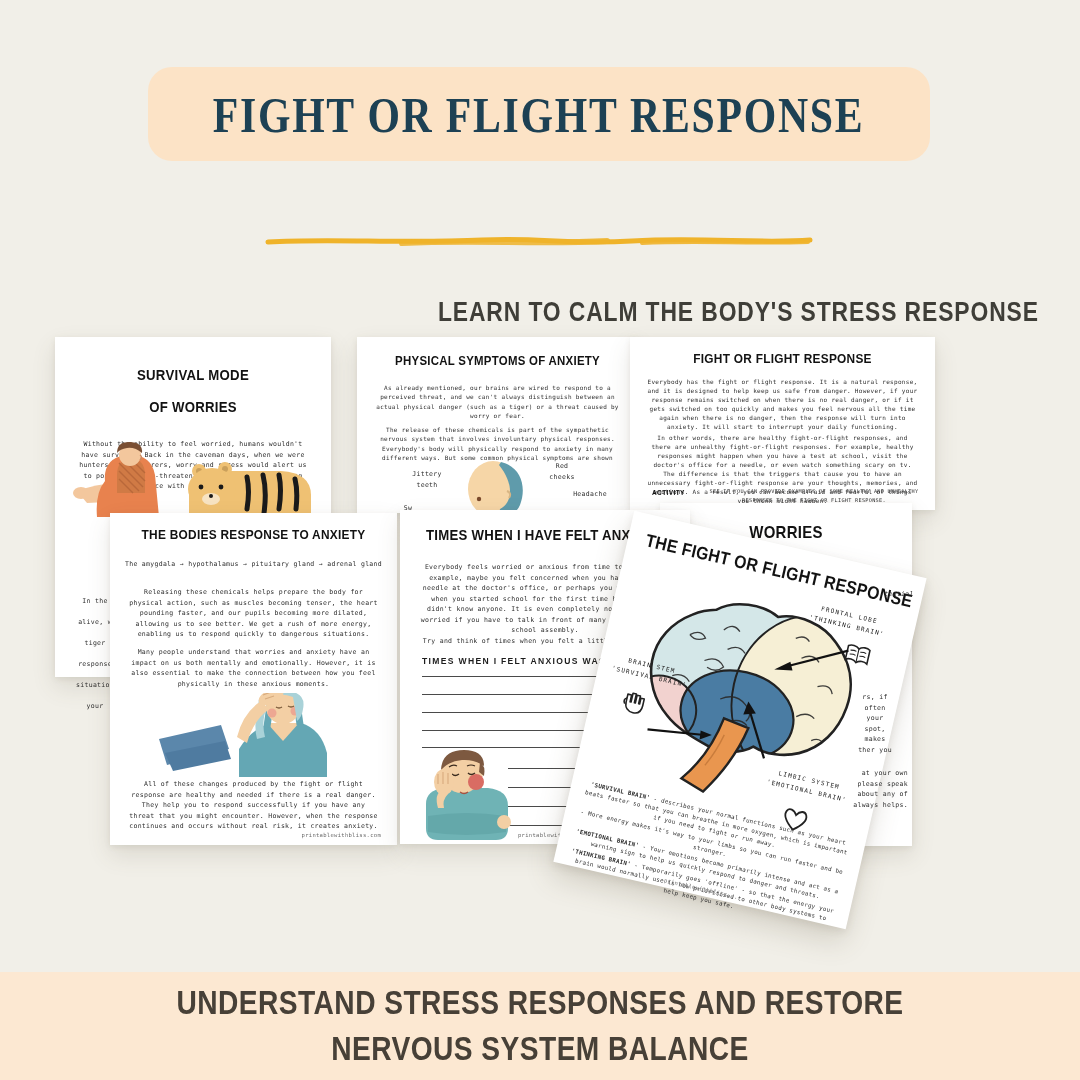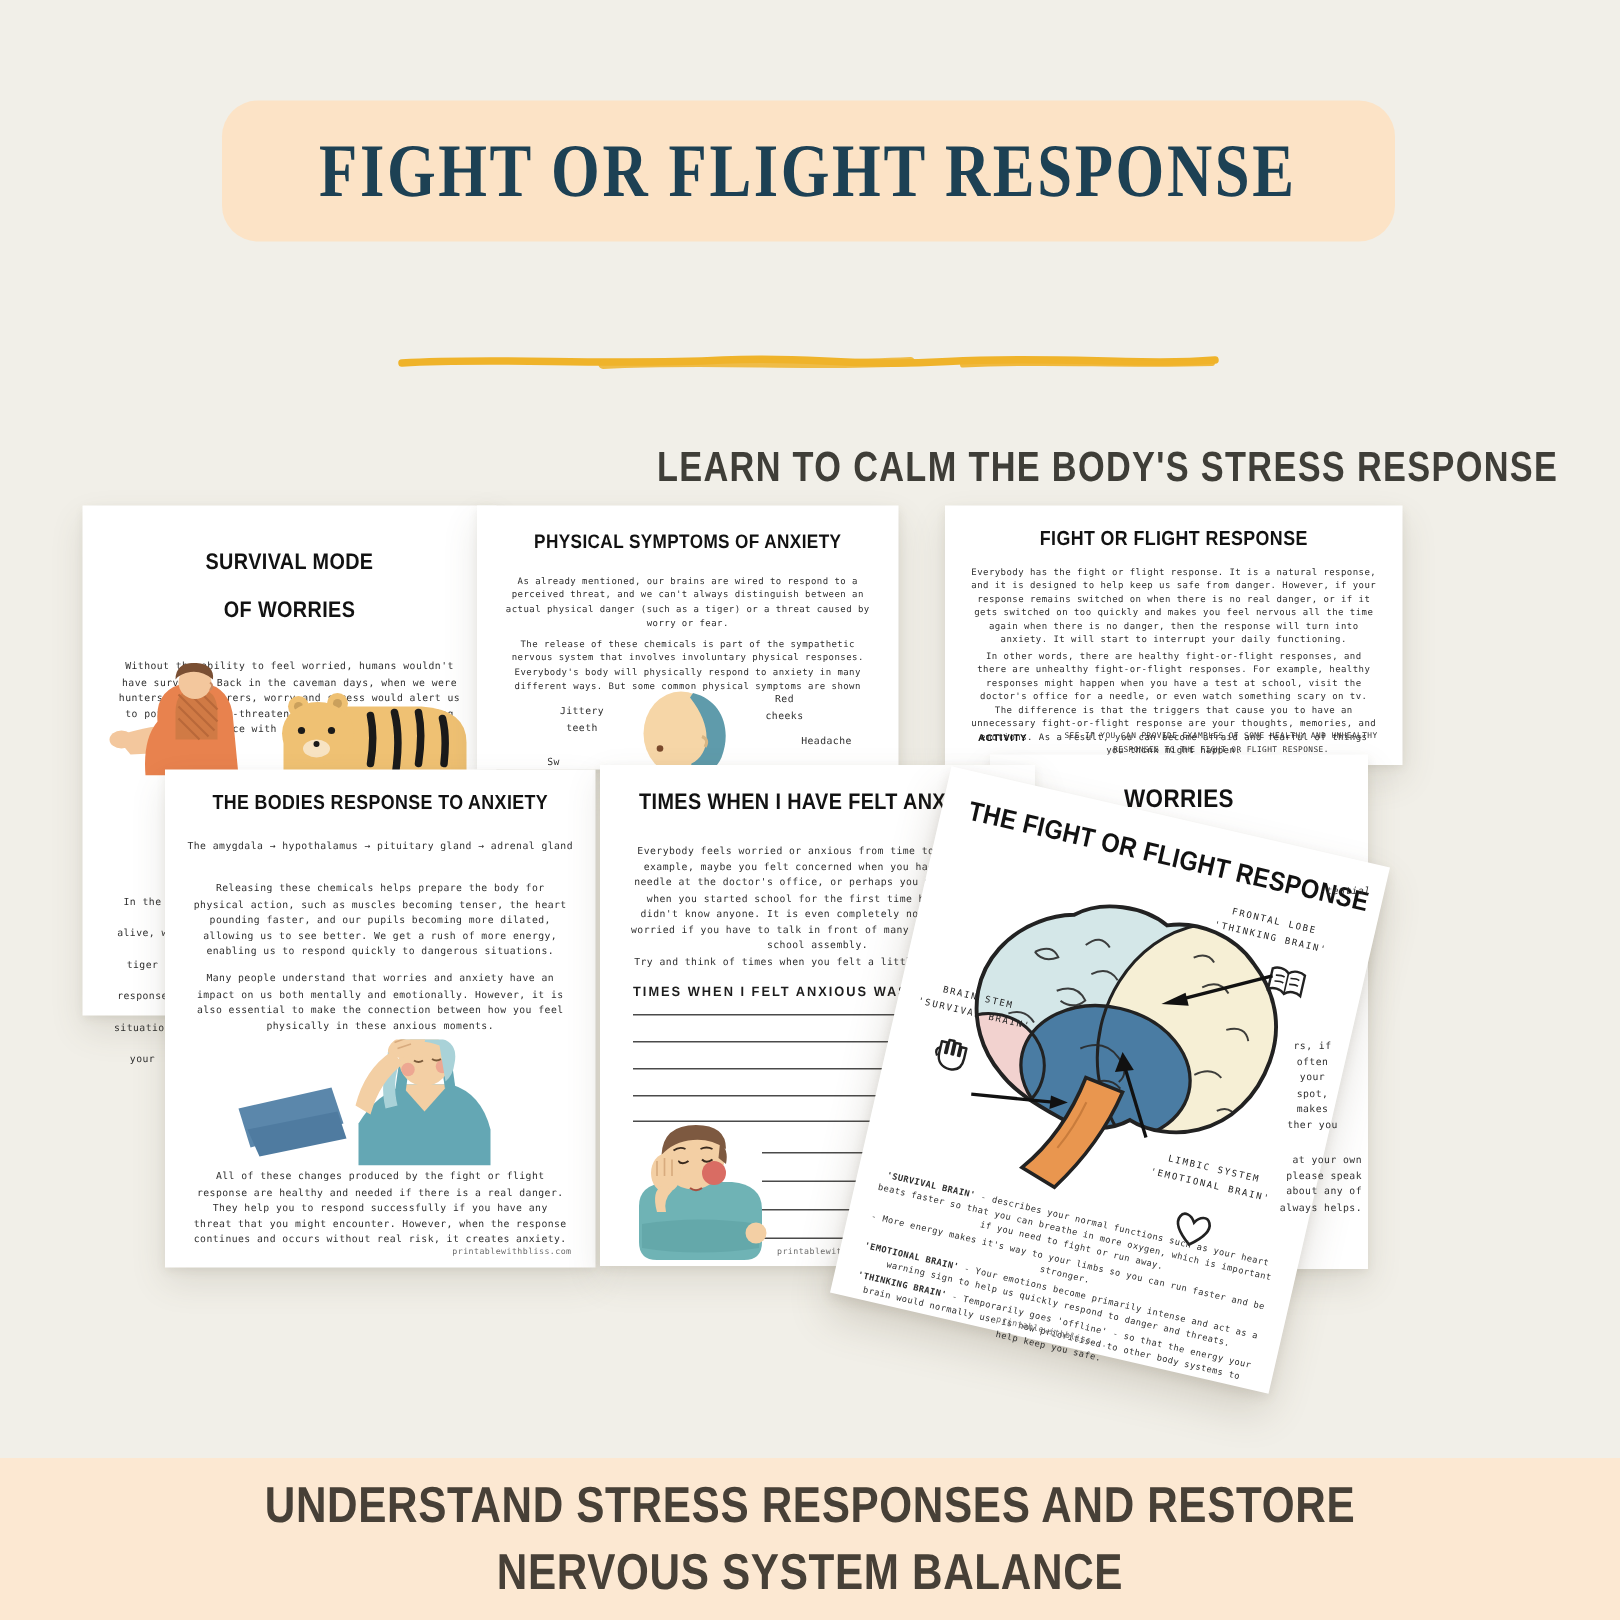--- a/index.html
+++ b/index.html
@@ -110,21 +110,21 @@
     <div class="abs hand" style="left:14px;top:248px;width:52px;">
       <div>In the</div>
       <div>alive, w</div>
       <div>tiger</div>
       <div>response</div>
       <div>situation</div>
       <div>your</div>
     </div>
   </div>
 
-  <div class="page" style="left:318px;top:337px;width:281px;height:176px;z-index:1;overflow:hidden;">
+  <div class="page" style="left:357px;top:337px;width:281px;height:176px;z-index:1;overflow:hidden;">
     <div class="abs ws-title" style="left:0;width:281px;top:16px;font-size:13px;">PHYSICAL SYMPTOMS OF ANXIETY</div>
     <div class="abs hand" style="left:16px;top:46px;width:249px;font-size:6px;line-height:1.55;">As already mentioned, our brains are wired to respond to a perceived threat, and we can't always distinguish between an actual physical danger (such as a tiger) or a threat caused by worry or fear.</div>
     <div class="abs hand" style="left:16px;top:88px;width:249px;font-size:6px;line-height:1.55;">The release of these chemicals is part of the sympathetic nervous system that involves involuntary physical responses. Everybody's body will physically respond to anxiety in many different ways. But some common physical symptoms are shown below.</div>
     <svg class="abs" style="left:108px;top:122px;" width="64" height="60" viewBox="0 0 64 60">
       <ellipse cx="28" cy="30" rx="25" ry="28" fill="#f6d6a7"></ellipse>
       <path d="M36,3 C56,8 62,28 55,46 C51,55 43,59 33,59 L35,50 C47,44 50,26 34,6 Z" fill="#5f9bab"></path>
       <circle cx="14" cy="40" r="2.2" fill="#7a4a2c"></circle>
       <path d="M42,32 q5,2 2,7" stroke="#d8b684" stroke-width="2" fill="none"></path>
     </svg>
     <div class="abs hand" style="left:40px;top:132px;width:60px;">Jittery

